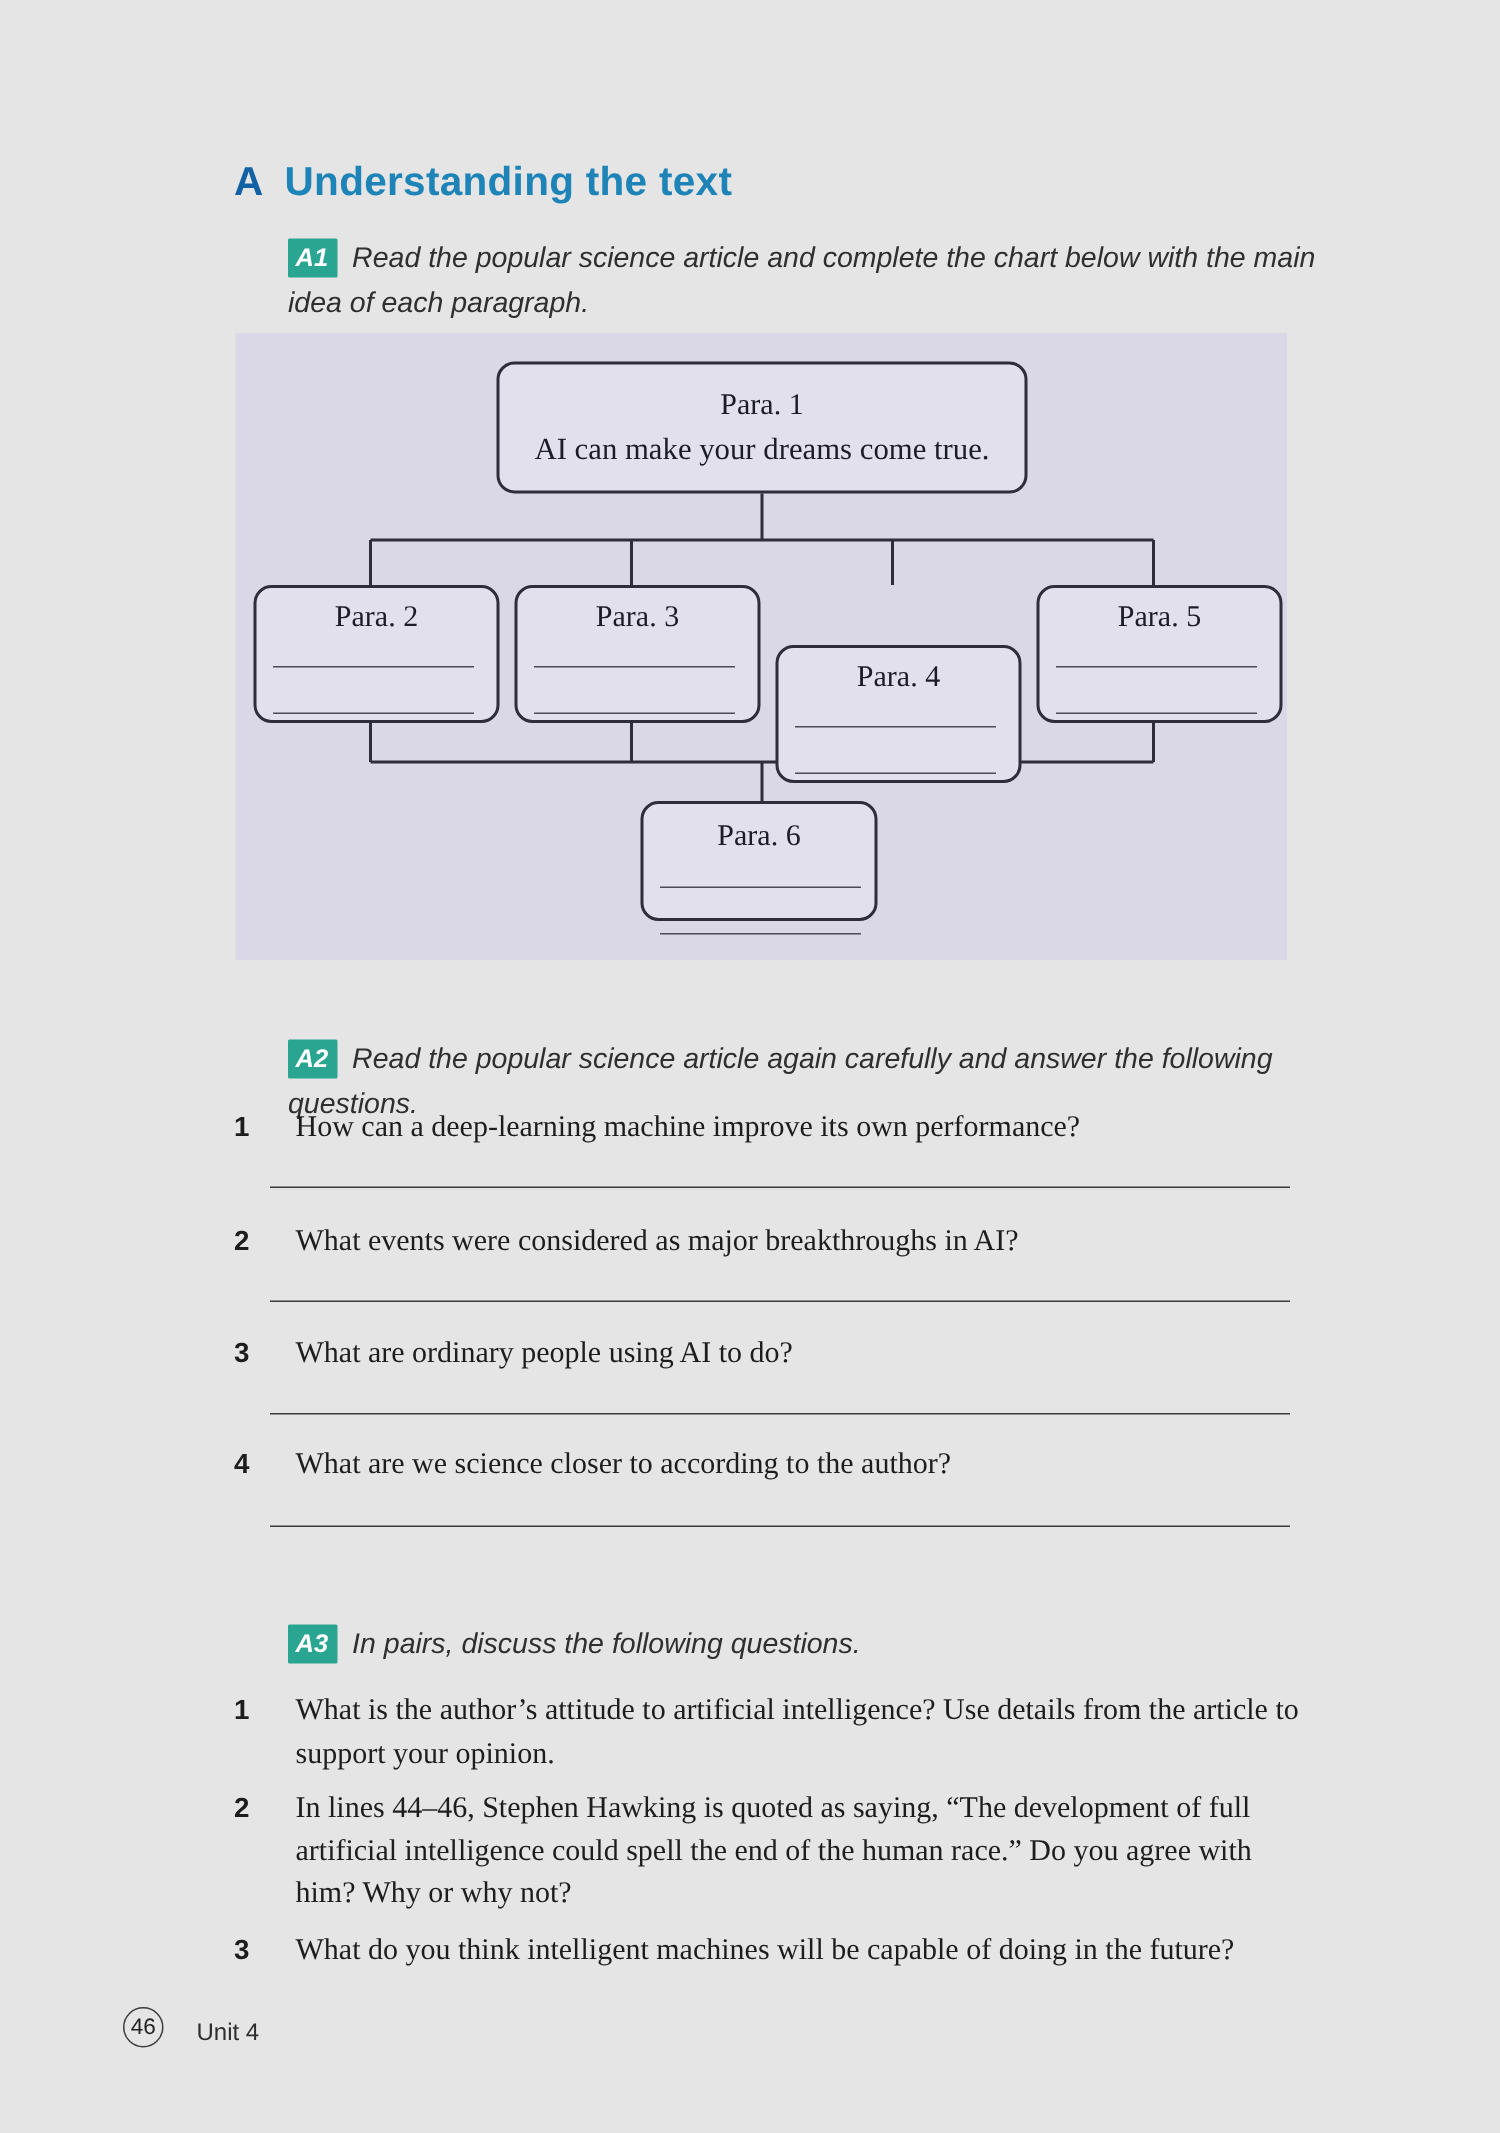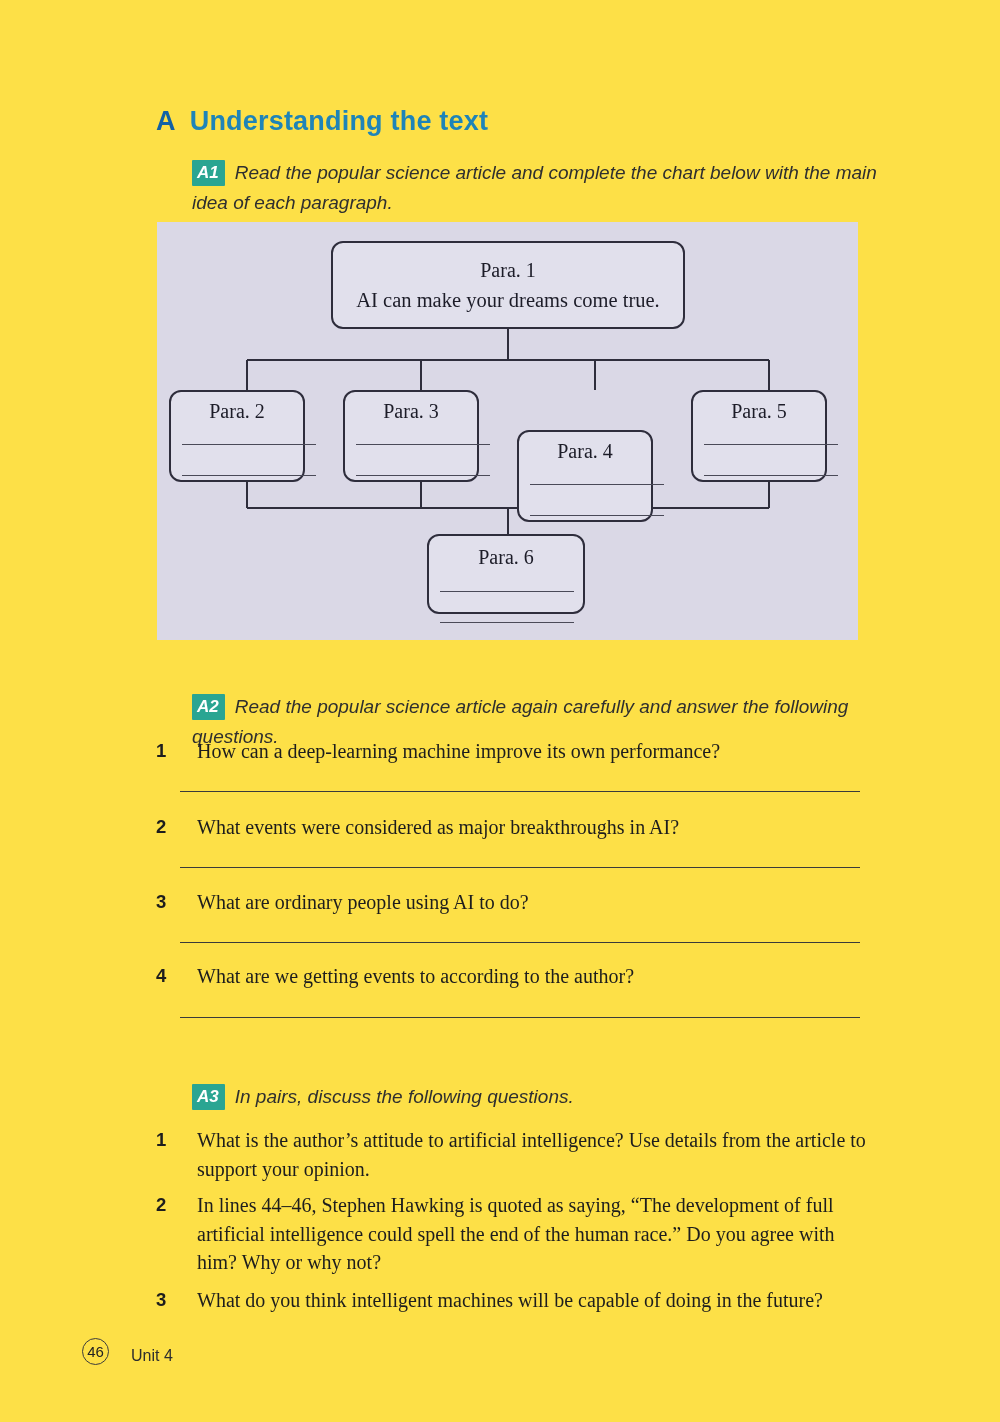--- a/index.html
+++ b/index.html
@@ -1,17 +1,17 @@
 <!DOCTYPE html>
 <html><head>
 <meta charset="utf-8">
 <style>
   html,body{margin:0;padding:0;background:#ffffff;}
   #page{
-    position:relative;width:1000px;height:1422px;background:#fde047;
+    position:relative;width:1000px;height:1422px;background:#e5e5e5;
     font-family:"Liberation Sans",sans-serif;overflow:hidden;
   }
   
   .section-heading{
     position:absolute;left:156px;top:106px;
     font-size:27px;font-weight:bold;letter-spacing:.2px;
   }
   .section-heading .letter{color:#1261a5;margin-right:14px;}
   .section-heading .title{color:#1e84b8;}
   
@@ -37,21 +37,21 @@
   .pbox{
     position:absolute;background:#e1e0ec;border:2px solid #2e2d3c;
     border-radius:12px;box-sizing:border-box;
     font-family:"Liberation Serif","DejaVu Serif",serif;color:#1c1c28;
     text-align:center;
   }
   .pbox .plabel{font-weight:normal;font-size:20px;display:block;}
   #pbox-1{left:174px;top:19px;width:354px;height:88px;
     display:flex;flex-direction:column;justify-content:center;gap:7px;}
   #pbox-1 .ptext{font-size:20.5px;}
-  .small-box{width:136px;height:92px;padding-top:8px;}
+  .small-box{width:164px;height:92px;padding-top:8px;}
   #pbox-2{left:12px;top:168px;}
   #pbox-3{left:186px;top:168px;}
   #pbox-4{left:360px;top:168px;margin-top:40px;}
   #pbox-5{left:534px;top:168px;}
   #pbox-6{left:270px;top:312px;width:158px;height:80px;padding-top:10px;}
   .blank-line{
     position:absolute;left:11px;width:134px;height:0;
     border-top:1.6px solid #4a4a58;
   }
   .small-box .bl1{top:52px;} .small-box .bl2{top:83px;}
@@ -164,21 +164,21 @@
   <div class="answer-line" style="top:867px;"></div>
 
   <div class="question" style="top:888px;">
     <span class="qnum">3</span>
     <span class="qtext">What are ordinary people using AI to do?</span>
   </div>
   <div class="answer-line" style="top:942px;"></div>
 
   <div class="question" style="top:962px;">
     <span class="qnum">4</span>
-    <span class="qtext">What are we getting events to according to the author?</span>
+    <span class="qtext">What are we science closer to according to the author?</span>
   </div>
   <div class="answer-line" style="top:1017px;"></div>
 
   <div class="activity" id="a3-block">
     <span class="instr"><span class="badge">A3</span><span>In pairs, discuss the following questions.</span></span>
   </div>
 
   <div class="question" style="top:1126px;">
     <span class="qnum">1</span>
     <span class="qtext">What is the author’s attitude to artificial intelligence? Use details from the article to support your opinion.</span>

